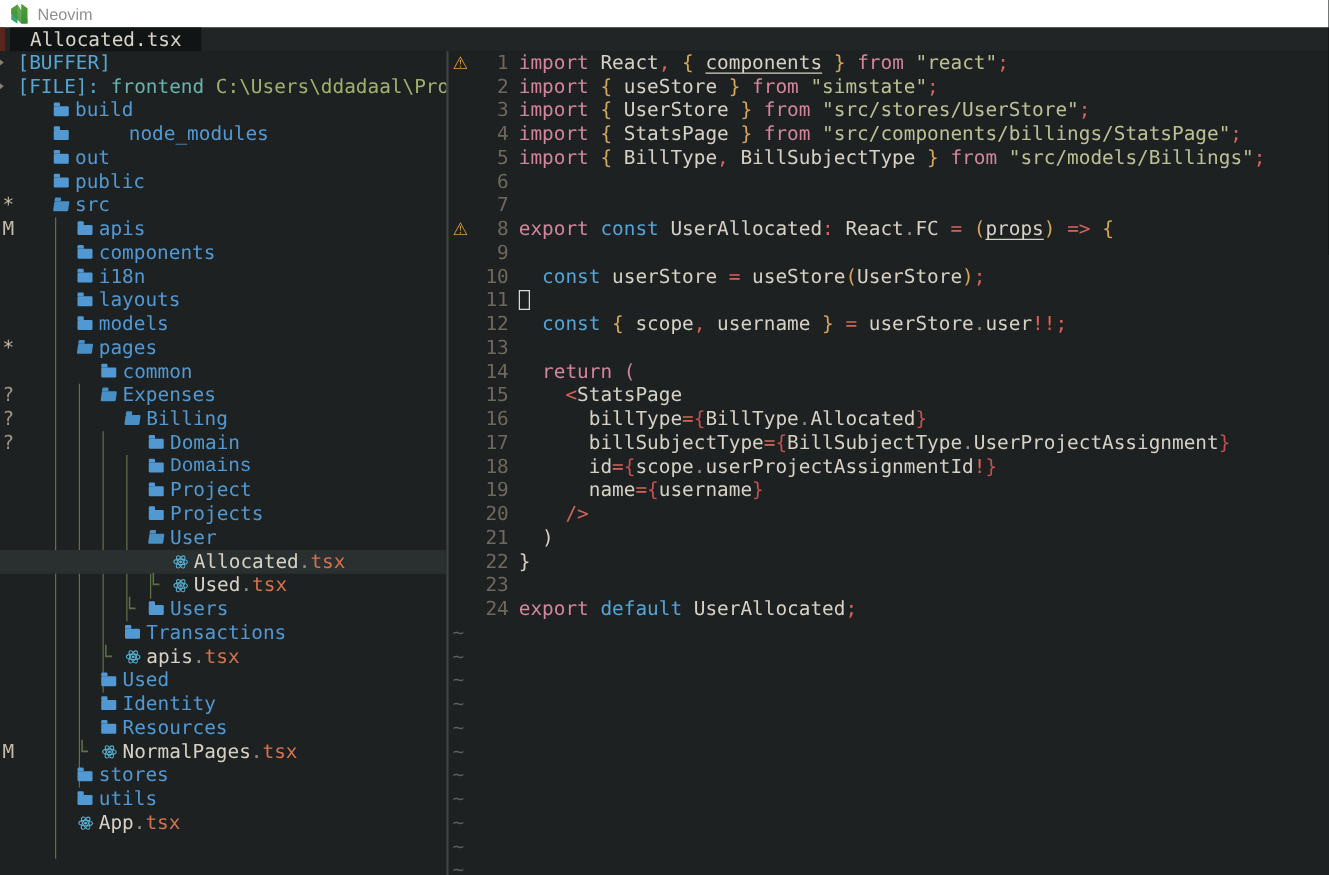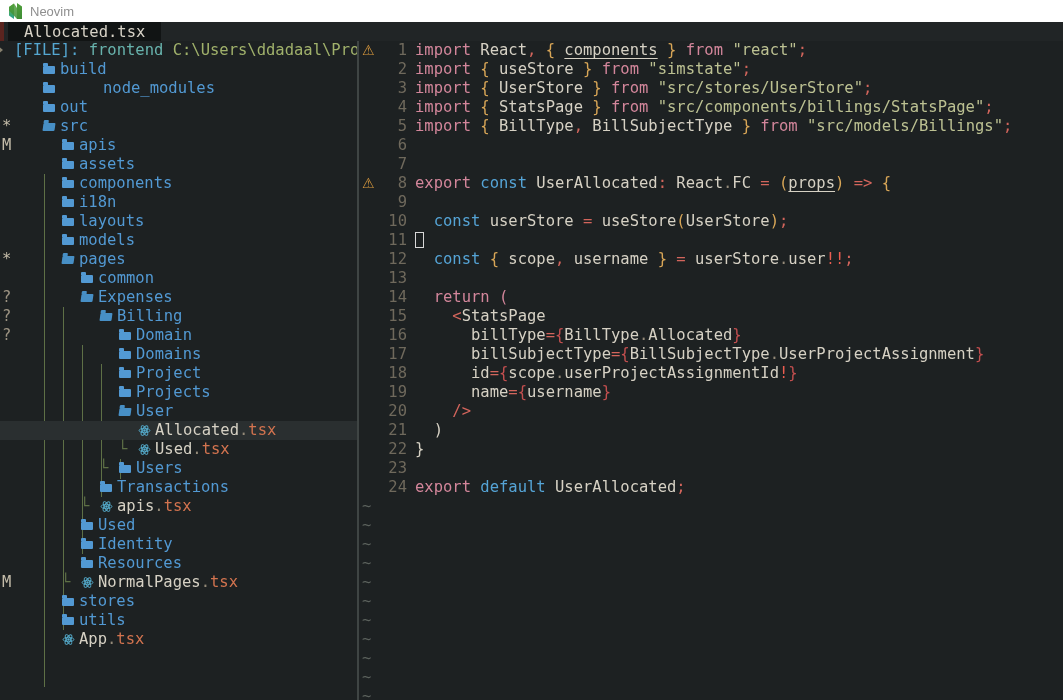--- a/index.html
+++ b/index.html
@@ -121,64 +121,68 @@
 
   <div class="main">
     <div class="tree" id="tree">
         <div class="guide" style="left: 44px; top: 133px; height: 513px;"></div>
         <div class="guide" style="left: 63px; top: 266px; height: 323px;"></div>
         <div class="guide" style="left: 82px; top: 304px; height: 209px;"></div>
         <div class="guide" style="left: 101px; top: 323px; height: 133px;"></div>
         <div class="guide" style="left: 120px; top: 418px; height: 20px;"></div>
         <div class="trow">
           <span class="chev"></span>
+          <span class="hdrtext h1">[BUFFER]</span>
+        </div>
+        <div class="trow">
+          <span class="chev"></span>
           <span class="hdrtext"><span class="h1">[FILE]:</span><span class="h2"> frontend</span><span class="h3"> C:\Users\ddadaal\Proje</span></span>
         </div>
         <div class="trow">
           <div class="ticon" style="left: 43px;">
             <span class="fold"></span>
           </div>
           <span class="tname" style="left: 60px;"><span class="dirname">build</span></span>
         </div>
         <div class="trow">
           <div class="ticon" style="left: 43px;">
             <span class="fold"></span>
           </div>
           <span class="tname" style="left: 60px; margin-left: 43px;"><span class="dirname">node_modules</span></span>
         </div>
         <div class="trow">
           <div class="ticon" style="left: 43px;">
             <span class="fold"></span>
           </div>
           <span class="tname" style="left: 60px;"><span class="dirname">out</span></span>
+        </div>
+        <div class="trow">
+          <div class="ticon" style="left: 43px;">
+            <span class="fold"></span>
+          </div>
+          <span class="tname" style="left: 60px;"><span class="dirname">public</span></span>
         </div>
         <div class="trow">
           <span class="marker">*</span>
           <div class="ticon" style="left: 43px;">
             <span class="fold open"></span>
           </div>
           <span class="tname" style="left: 60px;"><span class="dirname">src</span></span>
         </div>
         <div class="trow">
           <span class="marker">M</span>
           <div class="ticon" style="left: 62px;">
             <span class="fold"></span>
           </div>
           <span class="tname" style="left: 79px;"><span class="dirname">apis</span></span>
         </div>
         <div class="trow">
           <div class="ticon" style="left: 62px;">
             <span class="fold"></span>
           </div>
-          <span class="tname" style="left: 79px;"><span class="dirname">assets</span></span>
-        </div>
-        <div class="trow">
-          <div class="ticon" style="left: 62px;">
-            <span class="fold"></span>
-          </div>
           <span class="tname" style="left: 79px;"><span class="dirname">components</span></span>
         </div>
         <div class="trow">
           <div class="ticon" style="left: 62px;">
             <span class="fold"></span>
           </div>
           <span class="tname" style="left: 79px;"><span class="dirname">i18n</span></span>
         </div>
         <div class="trow">
           <div class="ticon" style="left: 62px;">
@@ -223,21 +227,21 @@
           <span class="marker dim">?</span>
           <div class="ticon" style="left: 119px;">
             <span class="fold"></span>
           </div>
           <span class="tname" style="left: 136px;"><span class="dirname">Domain</span></span>
         </div>
         <div class="trow">
           <div class="ticon" style="left: 119px;">
             <span class="fold"></span>
           </div>
-          <span class="tname" style="left: 136px;"><span class="dirname">Domains</span></span>
+          <span class="tname" style="left: 136px; font-family: Liberation Mono, monospace;"><span class="dirname">Domains</span></span>
         </div>
         <div class="trow">
           <div class="ticon" style="left: 119px;">
             <span class="fold"></span>
           </div>
           <span class="tname" style="left: 136px;"><span class="dirname">Project</span></span>
         </div>
         <div class="trow">
           <div class="ticon" style="left: 119px;">
             <span class="fold"></span>

